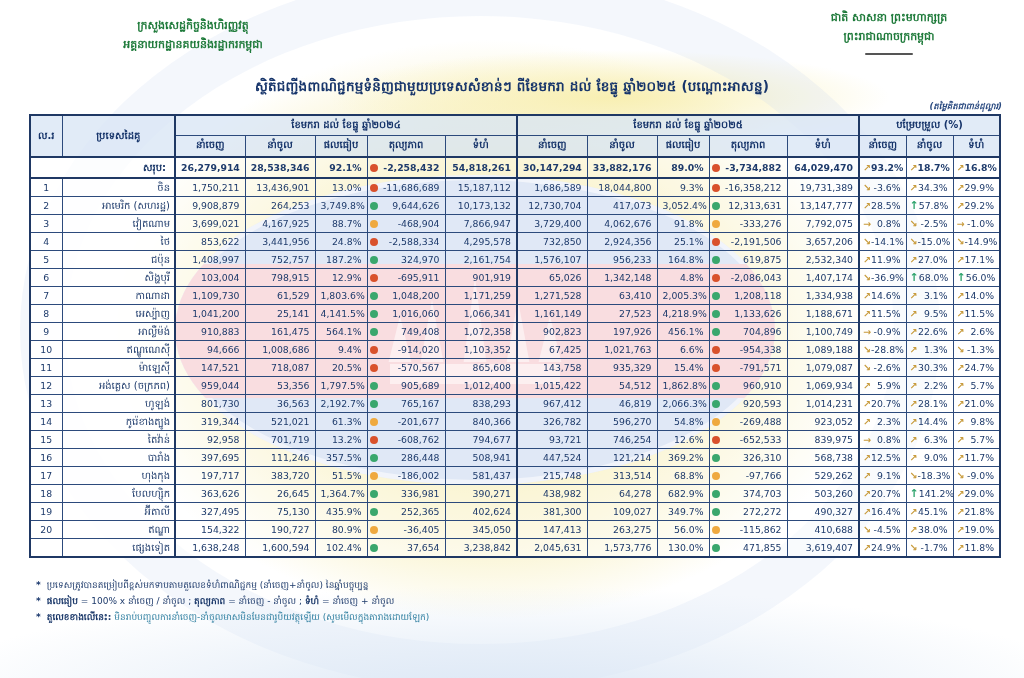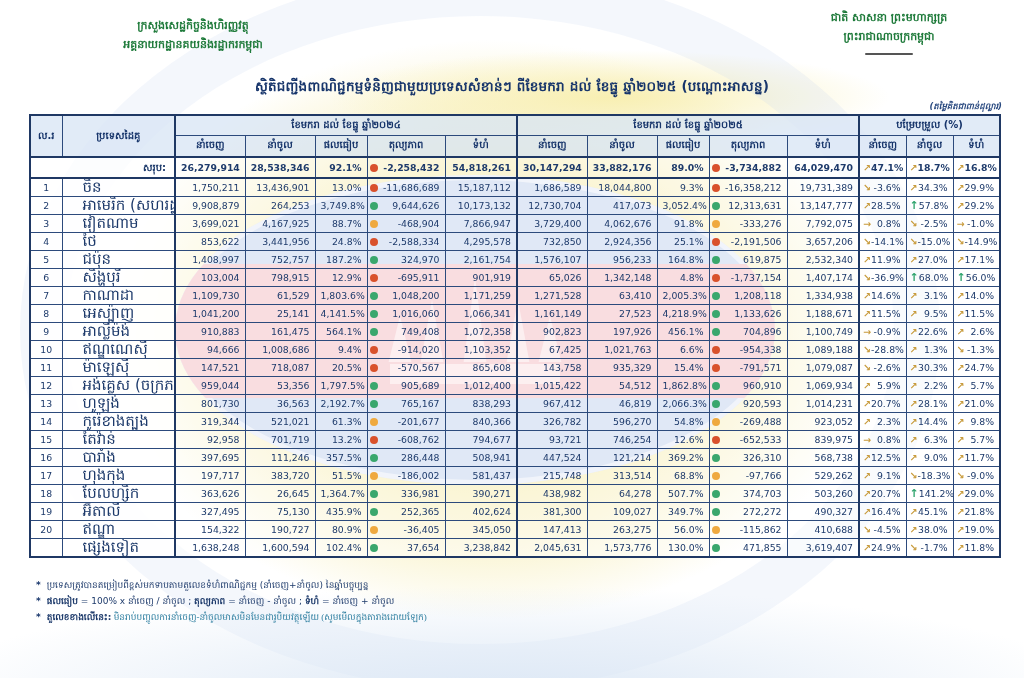--- a/index.html
+++ b/index.html
@@ -53,38 +53,38 @@
   table{border-collapse:collapse; table-layout:fixed; width:966px;}
   th,td{border:1px solid #2c4a7c; overflow:hidden; white-space:nowrap;}
   table{border:2px solid var(--navy);}
   thead th{background:rgba(216,230,245,0.78); font-size:10px; font-weight:bold; color:#17356b;}
   thead tr.grp th{height:20px; font-size:10px;}
   thead tr.sub th{height:22px;}
   thead tr.sub th{border-bottom:2px solid var(--navy);}
   tbody td{height:17px; line-height:17px; font-size:9.3px; padding:0 5px;
     text-align:right; background:rgba(255,255,255,0.45); color:#1d3a6b;}
   td.c-no{text-align:center; background:rgba(255,255,255,0.88); padding:0 2px;}
-  td.c-country{text-align:left; background:rgba(255,255,255,0.88); font-size:15px; padding:0 20px;}
+  td.c-country{text-align:right; background:rgba(255,255,255,0.88); font-size:10px; padding:0 4px;}
   tr.row-total td{font-weight:bold; border-top:2px solid var(--navy);
     border-bottom:2px solid var(--navy); height:19px; line-height:19px;}
   td.total-label{text-align:right; background:rgba(255,255,255,0.7); font-size:10px; padding-right:8px;}
   .gb{border-left:2px solid var(--navy) !important;}
   td.bal{display:table-cell; padding-left:2px;text-align:right;}
   td.bal .balflex{display:flex; align-items:center; justify-content:space-between;}
   .dot{width:8px; height:8px; border-radius:50%; flex:0 0 auto; display:inline-block;}
   .dot.red{background:var(--dred);} .dot.green{background:var(--dgreen);} .dot.yellow{background:var(--dyellow);}
   td.chg{padding-left:3px;}
   td.chg .chgflex{display:flex; align-items:center; justify-content:space-between;}
   .arr{font-size:9.5px; font-weight:bold; flex:0 0 auto;}
   .arr.gold{color:var(--gold);} .arr.green{color:var(--agreen); font-size:11px;}
   
   .footnotes{position:absolute; left:36px; top:577px; font-size:9px; line-height:16px; color:#1d3a6b;}
   .footnote .bullet{margin-right:6px; color:#17356b; font-weight:bold;}
   .footnote .b{font-weight:bold;}
-  .footnote .teal{color:#2f7fa0;font-family:Liberation Serif, serif;}
+  .footnote .teal{color:#2f7fa0;}
 </style>
 </head>
 <body>
 
 <div id="page">
 
   <div class="wm wm-halo"></div>
   <div class="wm wm-title-glow"></div>
   <div class="wm wm-ring"></div>
   <div class="wm wm-bottom"></div>
@@ -178,21 +178,21 @@
               <td class="bal">
                 <div class="balflex">
                   <span class="dot red"></span>
                   <span>-3,734,882</span>
                 </div>
               </td>
               <td>64,029,470</td>
               <td class="chg gb">
                 <div class="chgflex">
                   <span class="arr gold">↗</span>
-                  <span>47.1%</span>
+                  <span>93.2%</span>
                 </div>
               </td>
               <td class="chg">
                 <div class="chgflex">
                   <span class="arr gold">↗</span>
                   <span>18.7%</span>
                 </div>
               </td>
               <td class="chg">
                 <div class="chgflex">
@@ -423,21 +423,21 @@
                   <span>-695,911</span>
                 </div>
               </td>
               <td>901,919</td>
               <td class="gb">65,026</td>
               <td>1,342,148</td>
               <td>4.8%</td>
               <td class="bal">
                 <div class="balflex">
                   <span class="dot red"></span>
-                  <span>-1,737,154</span>
+                  <span>-2,086,043</span>
                 </div>
               </td>
               <td>1,407,174</td>
               <td class="chg gb">
                 <div class="chgflex">
                   <span class="arr gold">↘</span>
                   <span>-36.9%</span>
                 </div>
               </td>
               <td class="chg">
@@ -923,21 +923,21 @@
               <td>1,364.7%</td>
               <td class="bal">
                 <div class="balflex">
                   <span class="dot green"></span>
                   <span>336,981</span>
                 </div>
               </td>
               <td>390,271</td>
               <td class="gb">438,982</td>
               <td>64,278</td>
-              <td>507.7%</td>
+              <td>682.9%</td>
               <td class="bal">
                 <div class="balflex">
                   <span class="dot green"></span>
                   <span>374,703</span>
                 </div>
               </td>
               <td>503,260</td>
               <td class="chg gb">
                 <div class="chgflex">
                   <span class="arr gold">↗</span>

